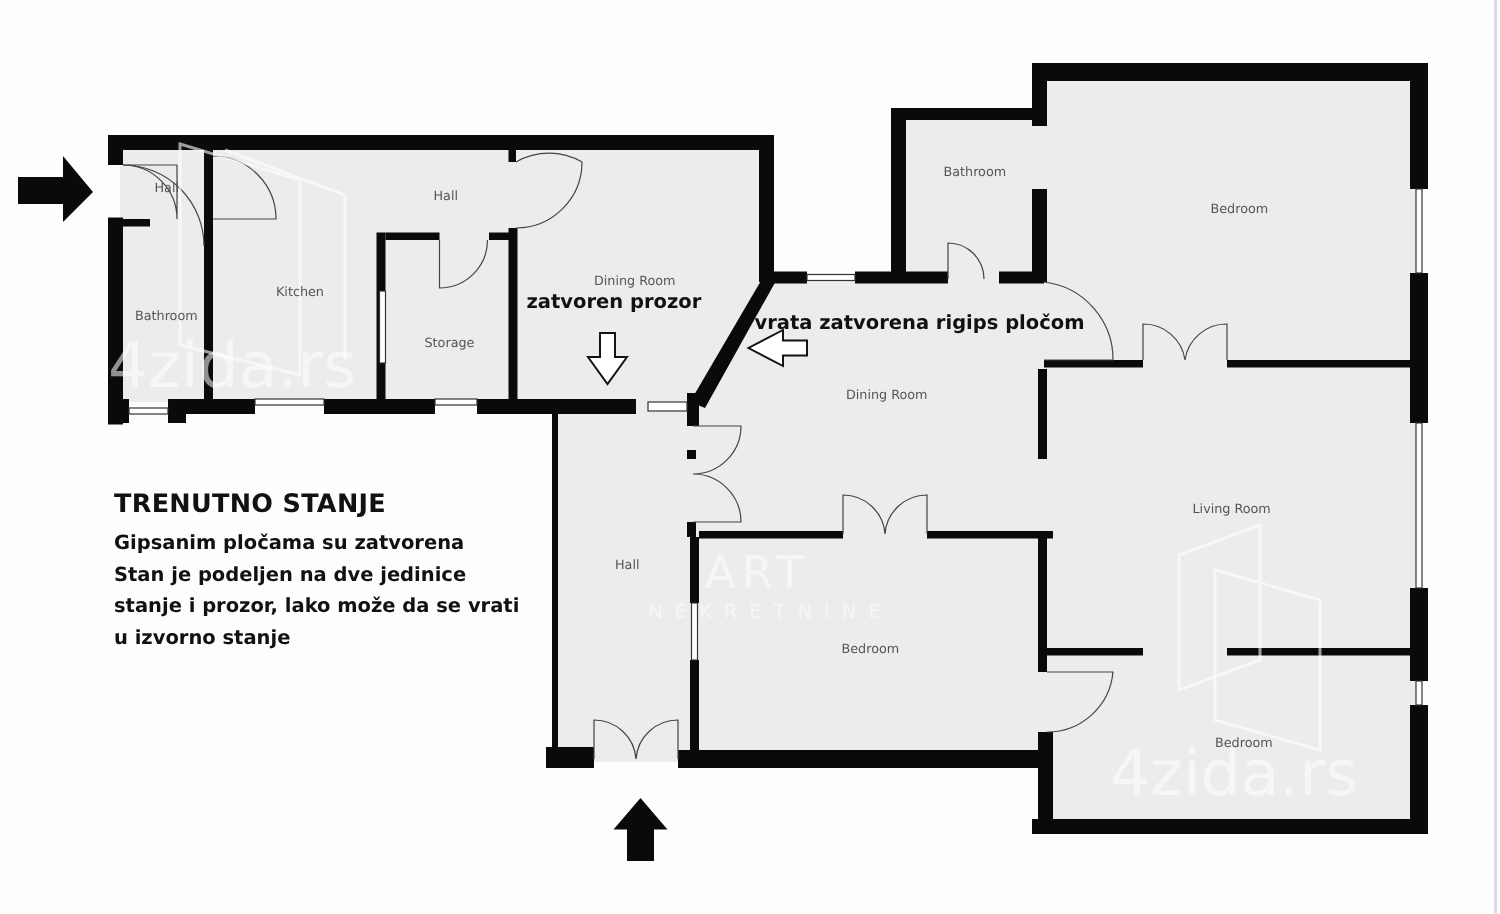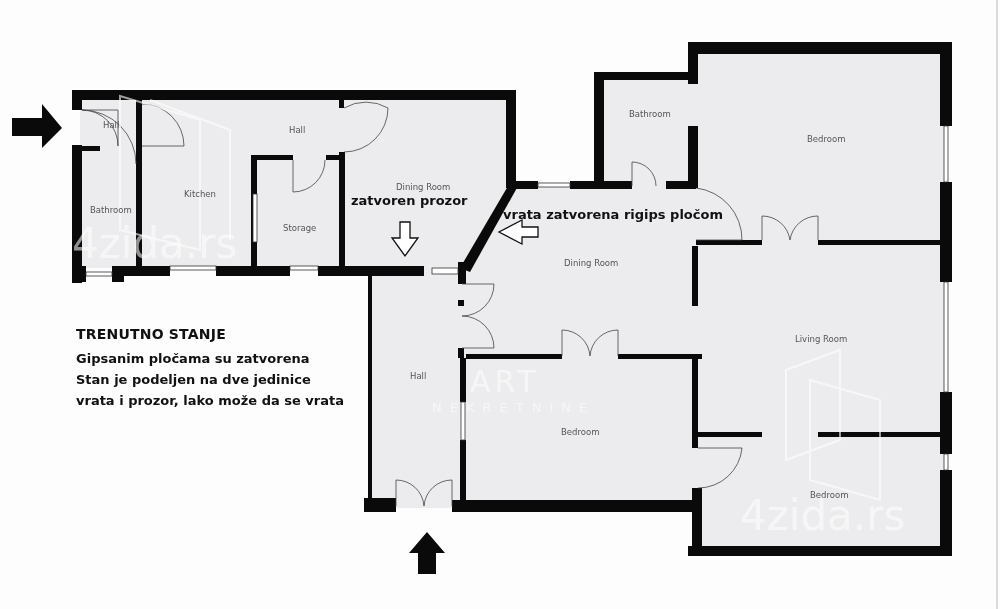--- a/index.html
+++ b/index.html
@@ -1,21 +1,21 @@
 <!DOCTYPE html>
 <html><head>
 <meta charset="utf-8">
 <style>
   html, body { margin:0; padding:0; background:#fdfdfe; }
   body { width:1000px; height:609px; position:relative; overflow:hidden; font-family:"Liberation Sans", sans-serif; }
   #plan { position:absolute; left:0; top:0; width:1000px; height:609px; }
   .room-label { font-family:"DejaVu Sans", sans-serif; font-size:8.5px; fill:#555; }
   .annot { font-family:"DejaVu Sans", sans-serif; font-weight:bold; fill:#111; }
   .note { position:absolute; left:76px; top:326px; color:#111; font-family:"DejaVu Sans", sans-serif; font-weight:bold; }
-  .note .title { font-size:14px; letter-spacing:0.2px; margin-bottom:6px; }
+  .note .title { font-size:17px; letter-spacing:0.2px; margin-bottom:6px; }
   .note .line { font-size:13px; line-height:21px; }
   .wm { font-family:"DejaVu Sans", sans-serif; fill:#ffffff; opacity:0.55; }
   .right-rule { position:absolute; left:996px; top:0; width:2px; height:609px; background:#dadade; }
 </style>
 </head>
 <body>
 
 <svg id="plan" viewBox="0 0 1000 609" xmlns="http://www.w3.org/2000/svg">
 
   <g fill="#ececee">
@@ -145,16 +145,17 @@
   <polygon fill="#0a0a0a" points="12,118 42,118 42,104 62,128 42,148 42,136 12,136"></polygon>
   <polygon fill="#0a0a0a" points="418,574 418,553 409,553 427,532 445,553 436,553 436,574"></polygon>
   <polygon fill="#fff" stroke="#111" stroke-width="1.3" points="400,222 410,222 410,238 418,238 405,256 392,238 400,238"></polygon>
   <polygon fill="#fff" stroke="#111" stroke-width="1.3" points="538,227 538,237 522,237 522,244 499,232 522,220 522,227"></polygon>
 </svg>
 
 <div class="note">
   <div class="title">TRENUTNO STANJE</div>
   <div class="line">Gipsanim pločama su zatvorena</div>
   <div class="line">Stan je podeljen na dve jedinice</div>
-  <div class="line">vrata i prozor, lako može da se vrata</div>
+  <div class="line">stanje i prozor, lako može da se vrati</div>
+  <div class="line">u izvorno stanje</div>
 </div>
 
 <div class="right-rule"></div>
 
 </body></html>

